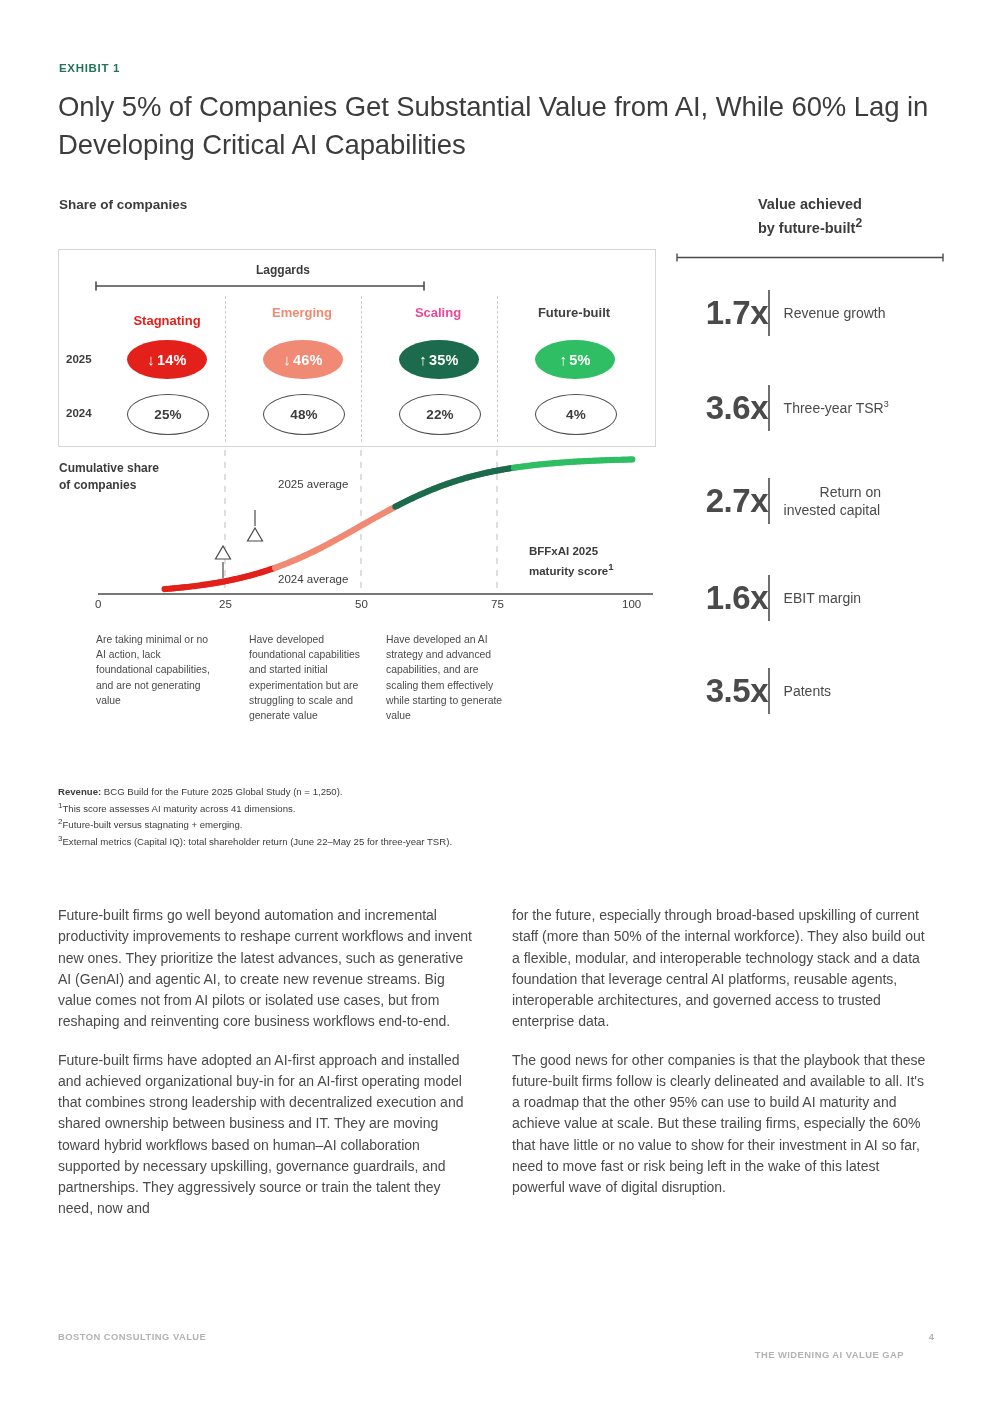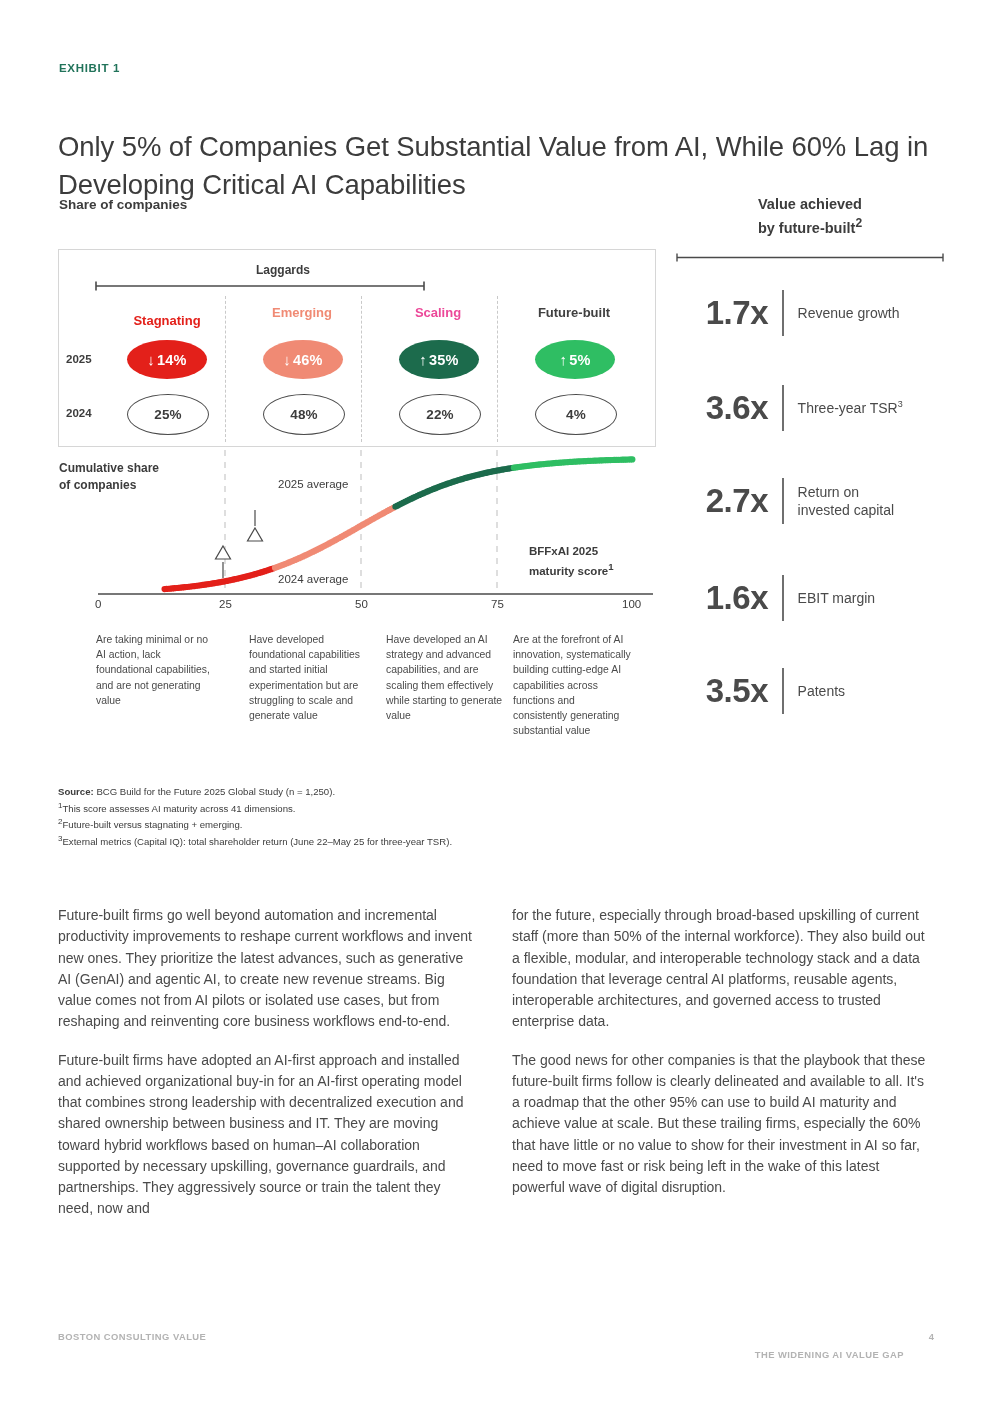--- a/index.html
+++ b/index.html
@@ -14,21 +14,20 @@
   
   .exhibit-label{
     position:absolute;left:59px;top:62px;
     font-size:11.5px;font-weight:bold;letter-spacing:.06em;
     color:#21735A;
   }
   .headline{
     position:absolute;left:58px;top:88px;width:890px;
     font-size:27.5px;line-height:1.38;color:#3c3c3c;font-weight:400;
     letter-spacing:-0.1px;
-    margin-top:40px;
   }
 
   
   .share-title{
     position:absolute;left:59px;top:197px;
     font-size:13.5px;font-weight:bold;color:#3c3c3c;
   }
   .value-title{
     position:absolute;left:676px;top:195px;width:268px;
     text-align:center;font-size:14.5px;font-weight:bold;line-height:1.35;
@@ -108,21 +107,21 @@
   .notes{
     position:absolute;left:58px;top:784px;width:620px;
     font-size:9.6px;line-height:1.62;color:#3c3c3c;
   }
   .notes b{font-weight:bold;}
   .notes sup{font-size:8px;}
 
   
   .val-item{position:absolute;left:676px;width:268px;height:56px;display:flex;align-items:center;}
   .val-num{
-    width:92px;text-align:right;padding-right:14px;
+    width:92px;text-align:right;
     font-size:33px;font-weight:bold;color:#4a4a4a;letter-spacing:-.5px;
   }
   .val-bar{width:1.6px;background:#6f6f6f;height:46px;flex:none;}
   .val-lab{
     padding-left:14px;font-size:14px;line-height:1.3;color:#4a4a4a;
   }
   .val-lab sup{font-size:9px;}
 
   
   .body-col{
@@ -459,24 +458,23 @@
 
   <div class="tick" style="left:95px;">0</div>
   <div class="tick" style="left:219px;">25</div>
   <div class="tick" style="left:355px;">50</div>
   <div class="tick" style="left:491px;">75</div>
   <div class="tick" style="left:622px;">100</div>
 
   <div class="desc" style="left:96px;">Are taking minimal or no AI action, lack foundational capabilities, and are not generating value</div>
   <div class="desc" style="left:249px;">Have developed foundational capabilities and started initial experimentation but are struggling to scale and generate value</div>
   <div class="desc" style="left:386px;">Have developed an AI strategy and advanced capabilities, and are scaling them effectively while starting to generate value</div>
-  <div class="desc" style="left:513px;">Are at the forefront of AI innovation, systematically building cutting-edge AI capabilities across functions and consistently generating substantial value</div>
 
   <div class="notes">
-    <div><b>Source:</b><span> BCG Build for the Future 2025 Global Study (n = 1,250).</span></div>
+    <div><b>Revenue:</b><span> BCG Build for the Future 2025 Global Study (n = 1,250).</span></div>
     <div><sup>1</sup><span>This score assesses AI maturity across 41 dimensions.</span></div>
     <div><sup>2</sup><span>Future-built versus stagnating + emerging.</span></div>
     <div><sup>3</sup><span>External metrics (Capital IQ): total shareholder return (June 22–May 25 for three-year TSR).</span></div>
   </div>
 
   <div class="value-title"><span style="white-space:pre-line;">Value achieved
 by future-built</span><sup>2</sup></div>
   <svg class="value-rule" width="268" height="9">
     <line x1="1" y1="4.5" x2="267" y2="4.5" stroke="#4a4a4a" stroke-width="1.4"></line>
     <line x1="1" y1="0.5" x2="1" y2="8.5" stroke="#4a4a4a" stroke-width="1.4"></line>
@@ -489,21 +487,21 @@
     <div class="val-lab"><span style="white-space:pre-line;">Revenue growth</span><sup></sup></div>
   </div>
   <div class="val-item" style="top:380px;">
     <div class="val-num">3.6x</div>
     <div class="val-bar"></div>
     <div class="val-lab"><span style="white-space:pre-line;">Three-year TSR</span><sup>3</sup></div>
   </div>
   <div class="val-item" style="top:473px;">
     <div class="val-num">2.7x</div>
     <div class="val-bar"></div>
-    <div class="val-lab"><span style="white-space:pre-line;">Return on
+    <div class="val-lab"><span style="white-space:pre-line;margin-left:36px;">Return on
 invested capital</span><sup></sup></div>
   </div>
   <div class="val-item" style="top:570px;">
     <div class="val-num">1.6x</div>
     <div class="val-bar"></div>
     <div class="val-lab"><span style="white-space:pre-line;">EBIT margin</span><sup></sup></div>
   </div>
   <div class="val-item" style="top:663px;">
     <div class="val-num">3.5x</div>
     <div class="val-bar"></div>

